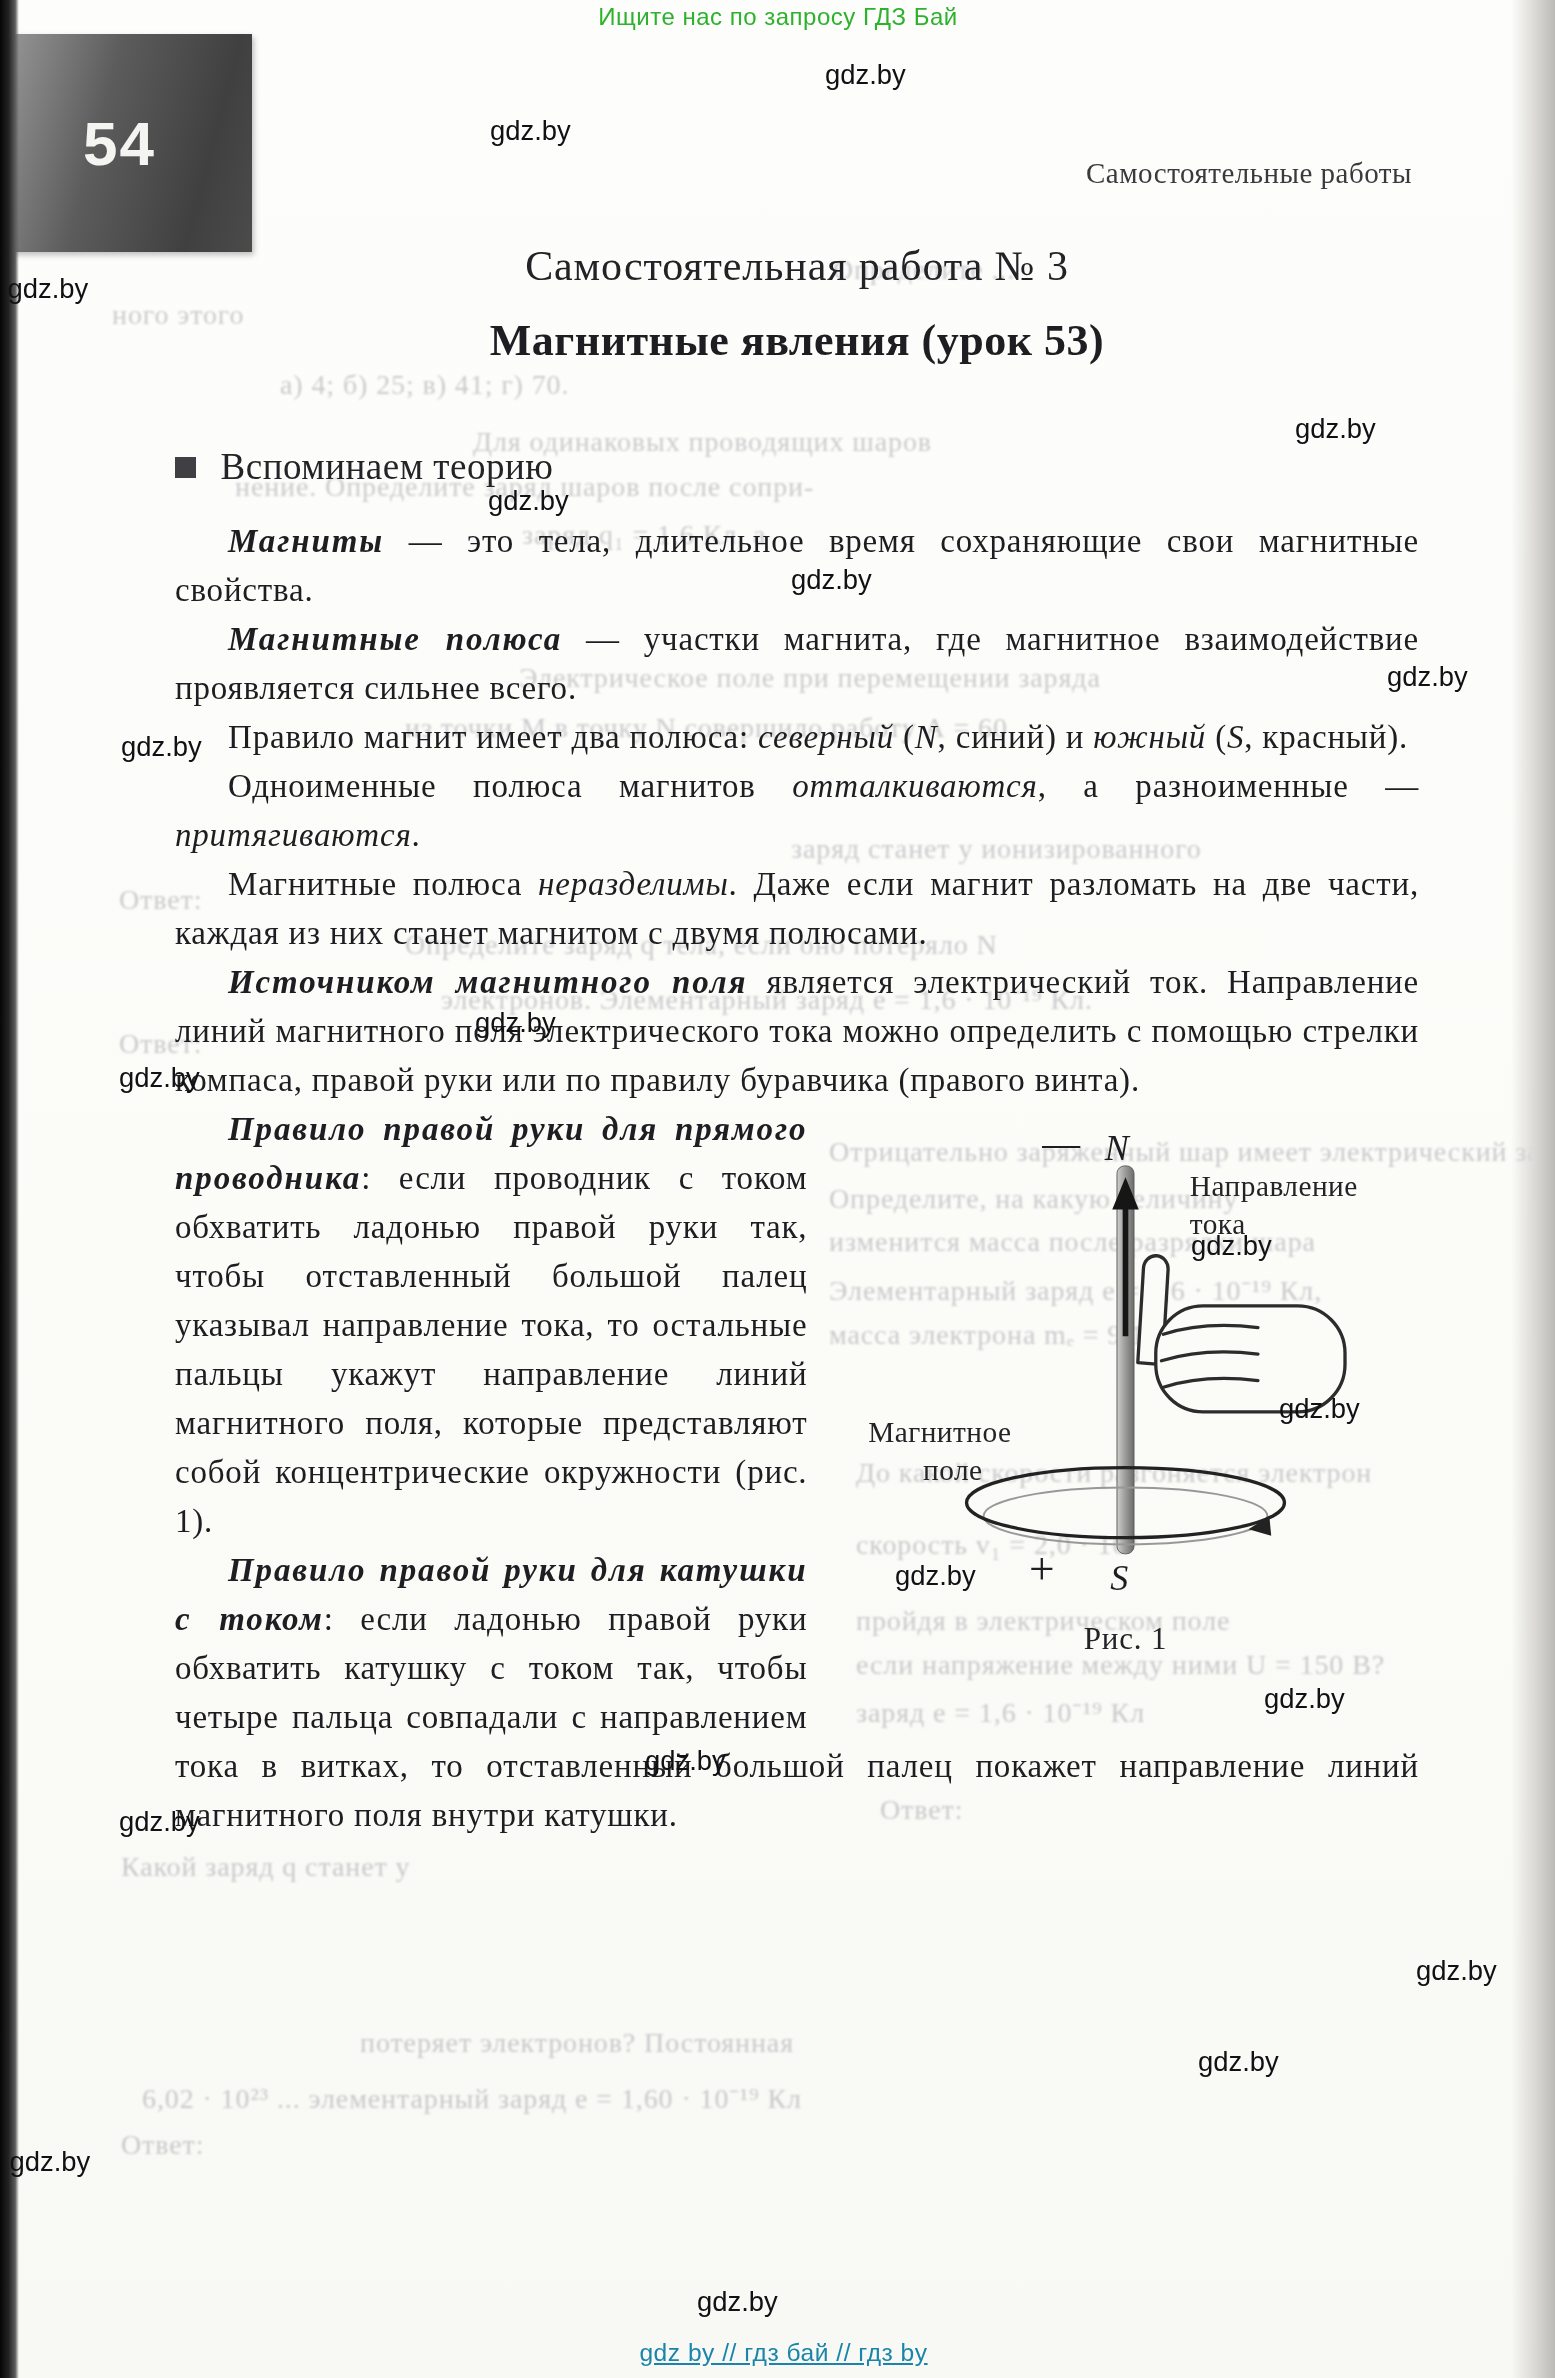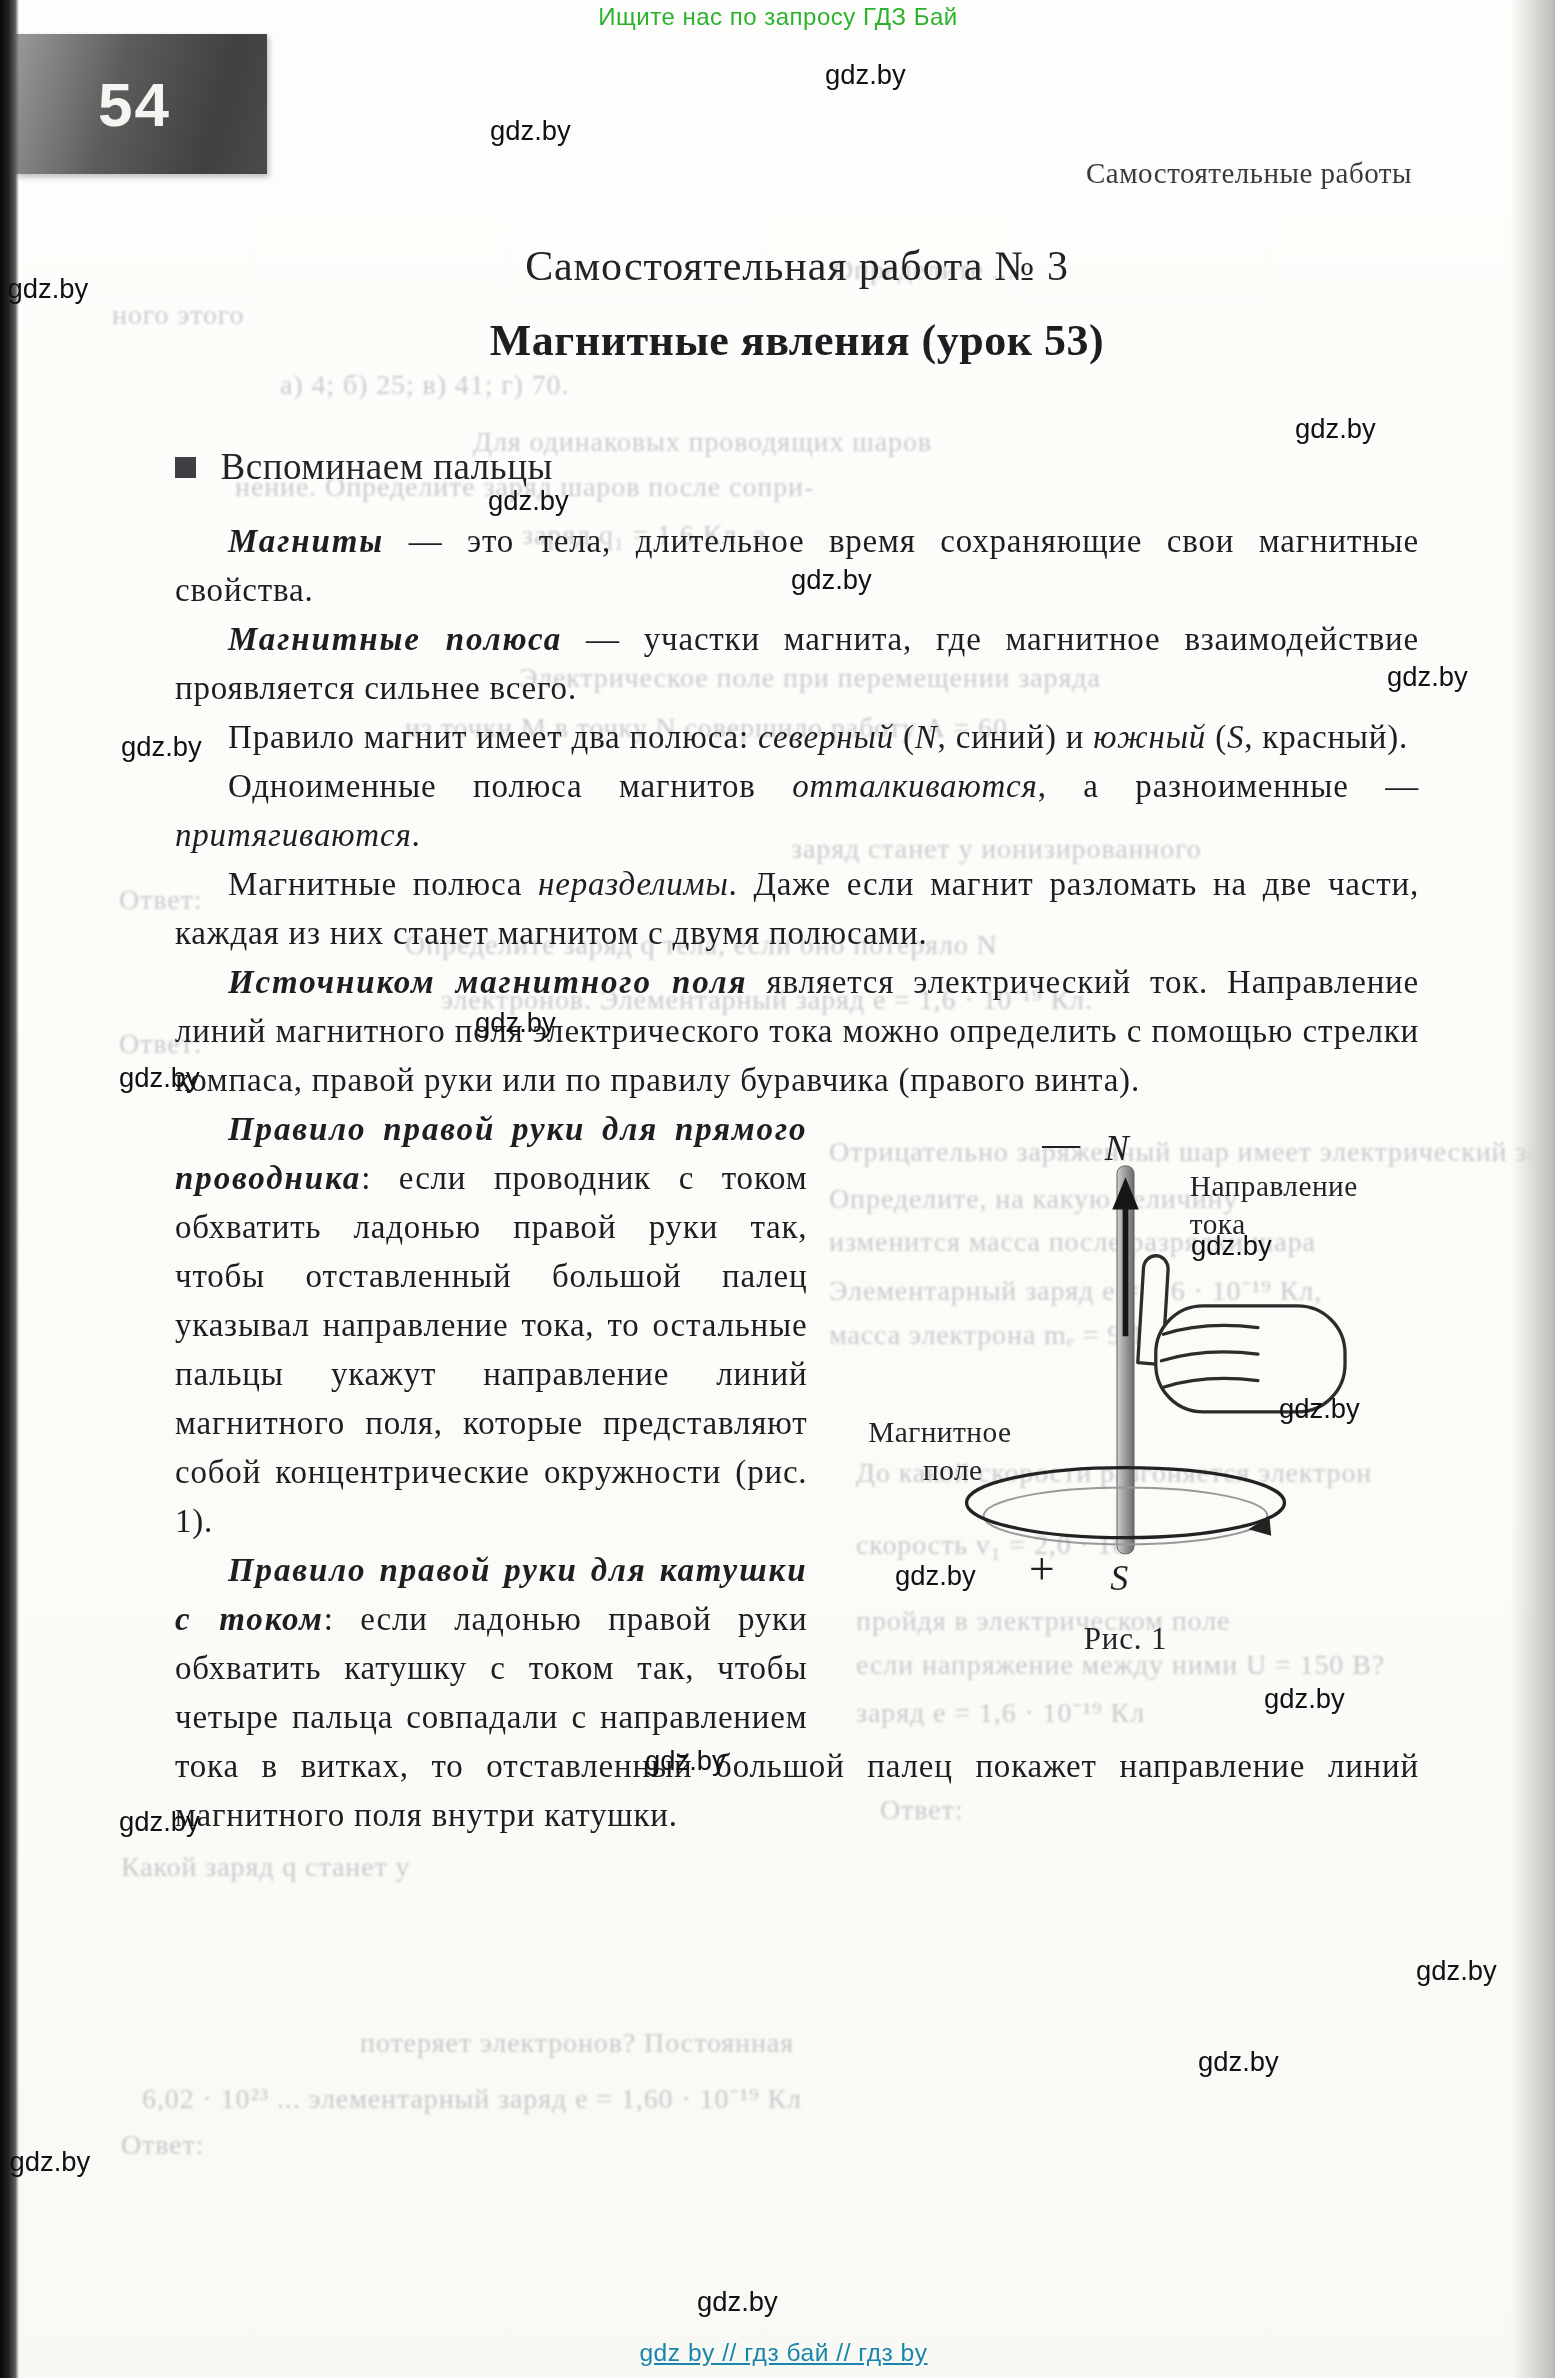--- a/index.html
+++ b/index.html
@@ -10,21 +10,21 @@
   .page{position:absolute;inset:0;background:linear-gradient(180deg,#fdfdfb 0%,#fbfbf8 60%,#f8f8f4 100%);}
   
   .spine{position:absolute;left:0;top:0;bottom:0;width:19px;z-index:9;
     background:linear-gradient(90deg,#060606 0%,#232323 45%,#5c5c5c 80%,rgba(90,90,90,0) 100%);}
   .right-edge{position:absolute;right:0;top:0;bottom:0;width:45px;z-index:2;
     background:linear-gradient(270deg,#b9b8b4 0%,#d9d8d4 45%,rgba(220,219,214,0) 100%);}
   
   .promo{position:absolute;top:2.8px;left:0;right:0;text-align:center;z-index:40;
     font:400 24px "Liberation Sans",sans-serif;color:#2db22d;text-decoration:none;letter-spacing:0.5px;}
   
-  .pagenum-box{position:absolute;left:15px;top:34px;width:252px;height:140px;z-index:8;
+  .pagenum-box{position:absolute;left:0;top:34px;width:252px;height:218px;z-index:8;
     background:linear-gradient(105deg,#9a9a9a 0%,#5c5c5c 40%,#404040 78%,#4b4b4b 100%);
     box-shadow:1.9px 2.8px 5.7px rgba(0,0,0,.25);}
   .pagenum{position:absolute;left:83px;top:50%;transform:translateY(-50%);
     font:700 62px "Liberation Sans",sans-serif;color:#f4f4f1;letter-spacing:1.9px;}
   .running-head{position:absolute;top:157px;right:144px;z-index:6;
     font:400 29px "Liberation Serif",serif;color:#3a3a3e;letter-spacing:0.5px;}
   
   .bleed-layer{position:absolute;inset:0;z-index:1;}
   .bleed{position:absolute;font:400 28px "Liberation Serif",serif;color:#868690;
     opacity:.42;filter:blur(1.3px);white-space:nowrap;letter-spacing:0.9px;}
@@ -99,21 +99,21 @@
       <div class="bleed" style="left: 142px; top: 2078px;">6,02 · 10²³ ... элементарный заряд е = 1,60 · 10⁻¹⁹ Кл</div>
       <div class="bleed" style="left: 121px; top: 2129px;">Ответ:</div>
     </div>
 
   <main class="content">
     <h1 class="title1">Самостоятельная работа № 3</h1>
     <h2 class="title2">Магнитные явления (урок 53)</h2>
 
     <div class="section-head">
       <span class="bullet"></span>
-      <span class="section-title">Вспоминаем пальцы</span>
+      <span class="section-title">Вспоминаем теорию</span>
     </div>
 
     <div class="body-text">
       <p class="para"><span class="run-bi">Магниты</span><span class="run-n"> — это тела, длительное время сохраняющие свои магнитные свойства.</span></p>
       <p class="para"><span class="run-bi">Магнитные полюса</span><span class="run-n"> — участки магнита, где магнитное взаимодействие проявляется сильнее всего.</span></p>
       <p class="para"><span class="run-n">Правило магнит имеет два полюса: </span><span class="run-i">северный</span><span class="run-n"> (</span><span class="run-i">N</span><span class="run-n">, синий) и </span><span class="run-i">южный</span><span class="run-n"> (</span><span class="run-i">S</span><span class="run-n">, красный).</span></p>
       <p class="para"><span class="run-n">Одноименные полюса магнитов </span><span class="run-i">отталкиваются</span><span class="run-n">, а разноименные — </span><span class="run-i">притягиваются</span><span class="run-n">.</span></p>
       <p class="para"><span class="run-n">Магнитные полюса </span><span class="run-i">неразделимы</span><span class="run-n">. Даже если магнит разломать на две части, каждая из них станет магнитом с двумя полюсами.</span></p>
       <p class="para"><span class="run-bi">Источником магнитного поля</span><span class="run-n"> является электрический ток. Направление линий магнитного поля электрического тока можно определить с помощью стрелки компаса, правой руки или по правилу буравчика (правого винта).</span></p>
 

